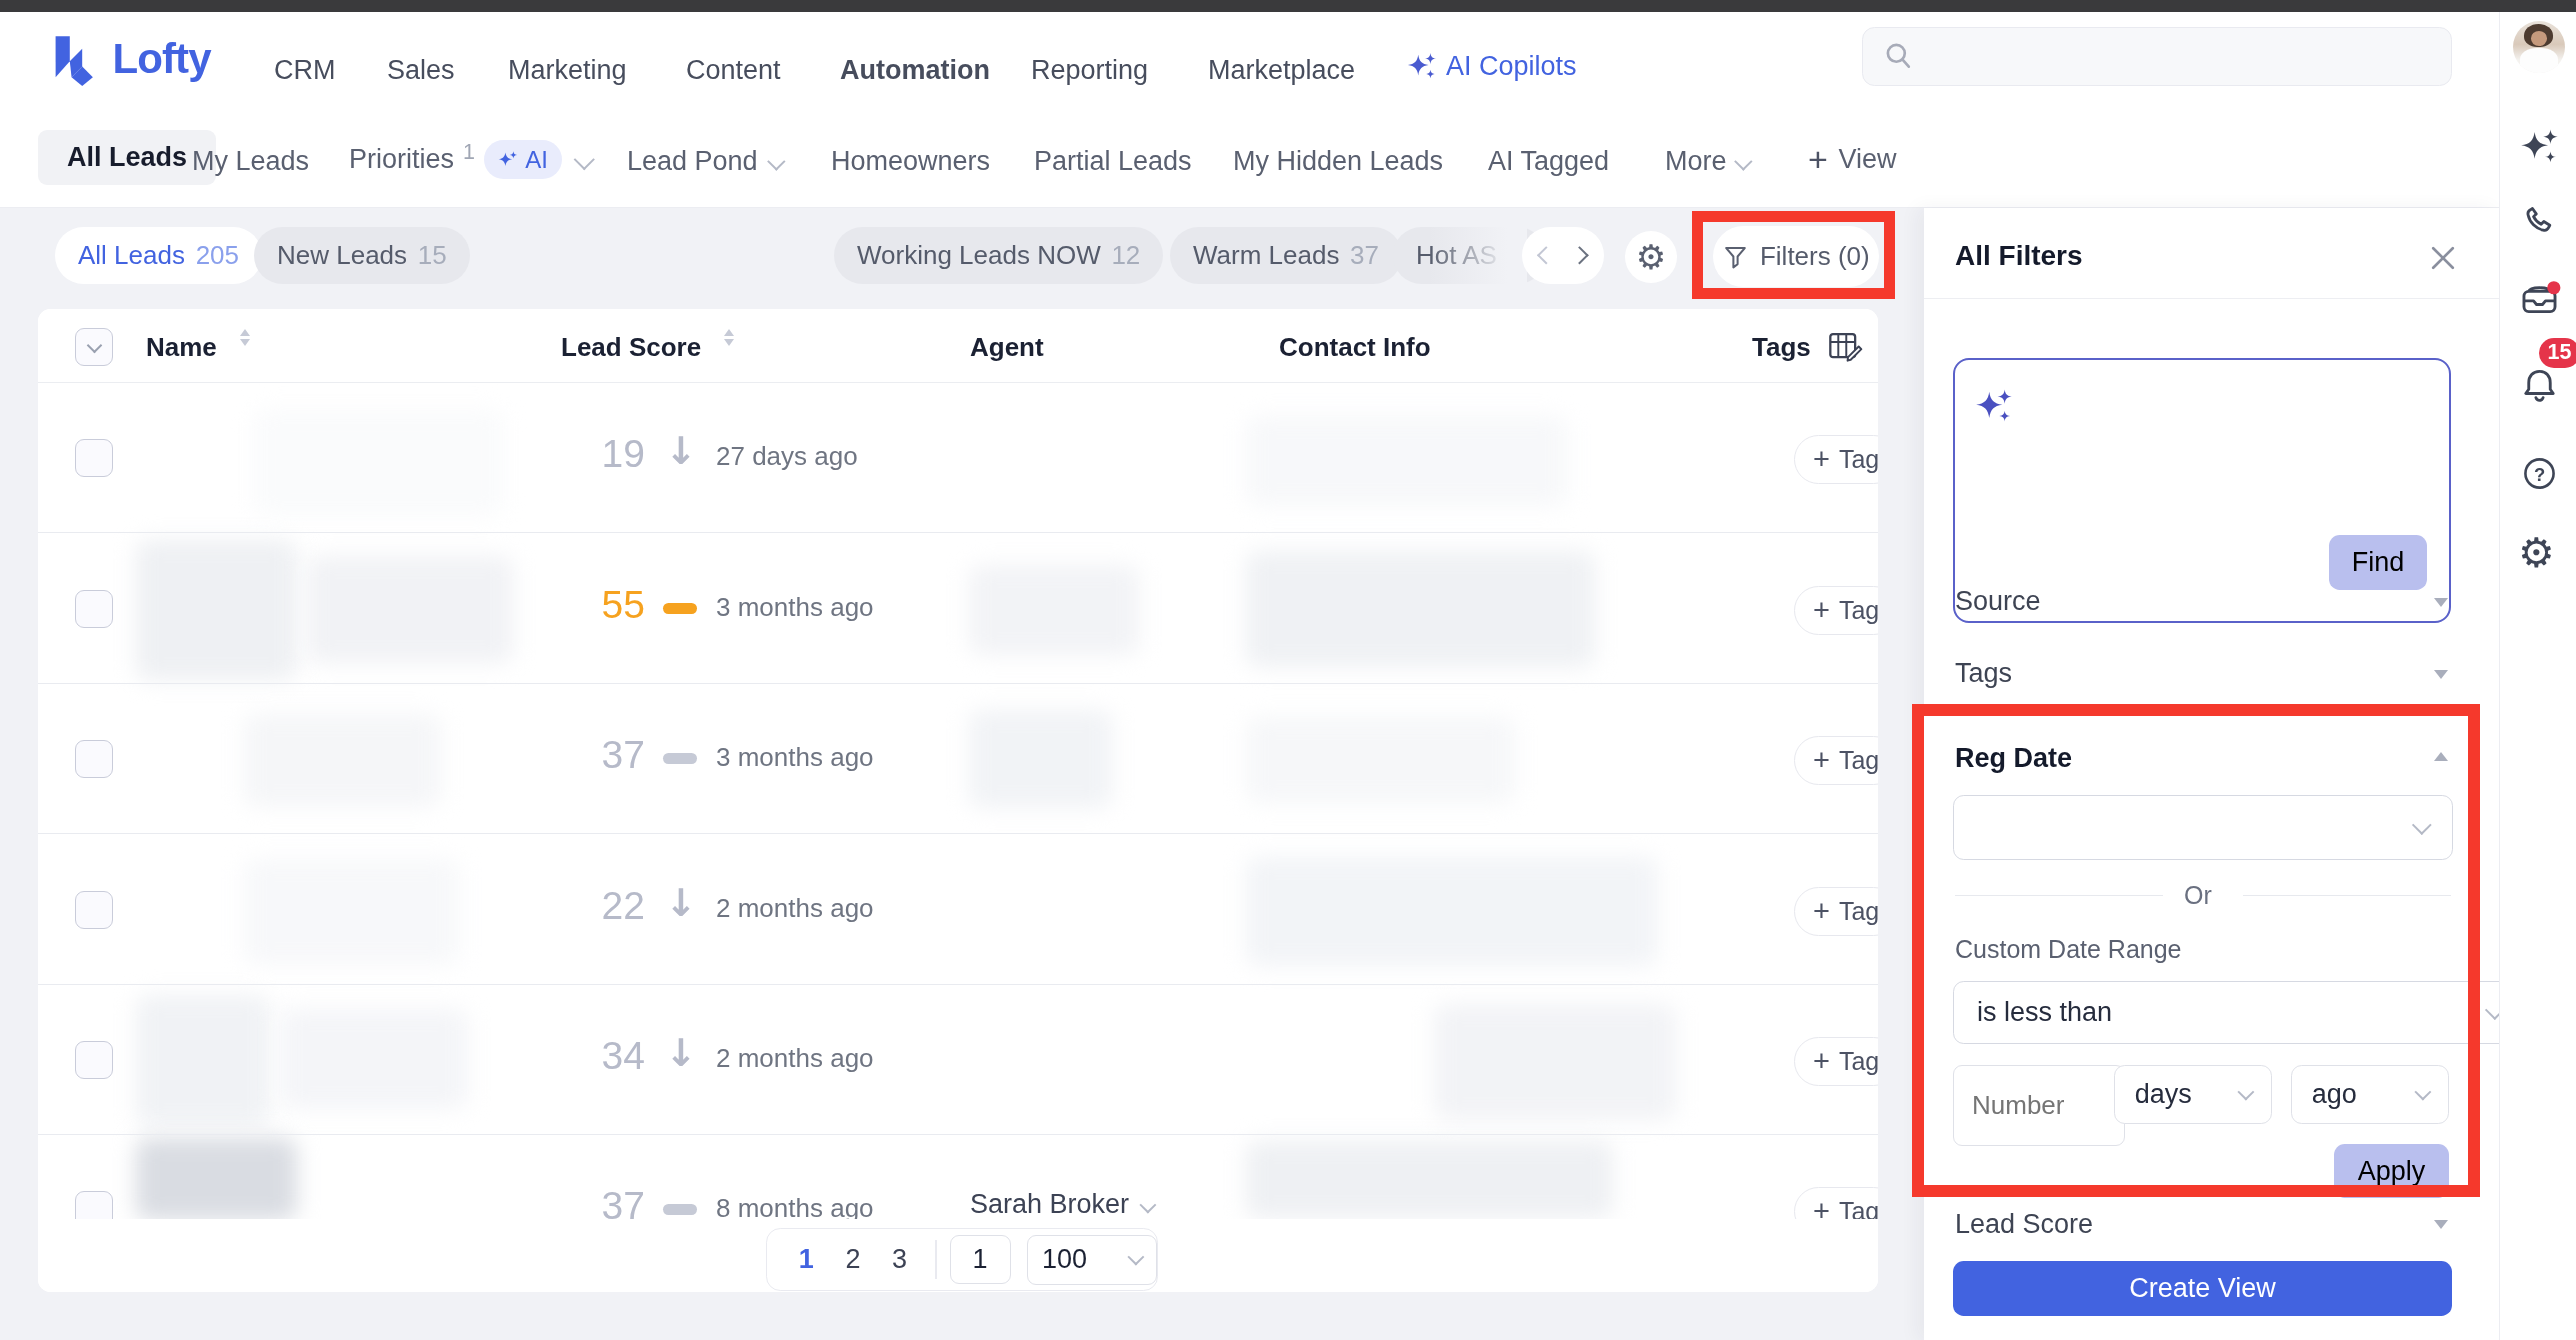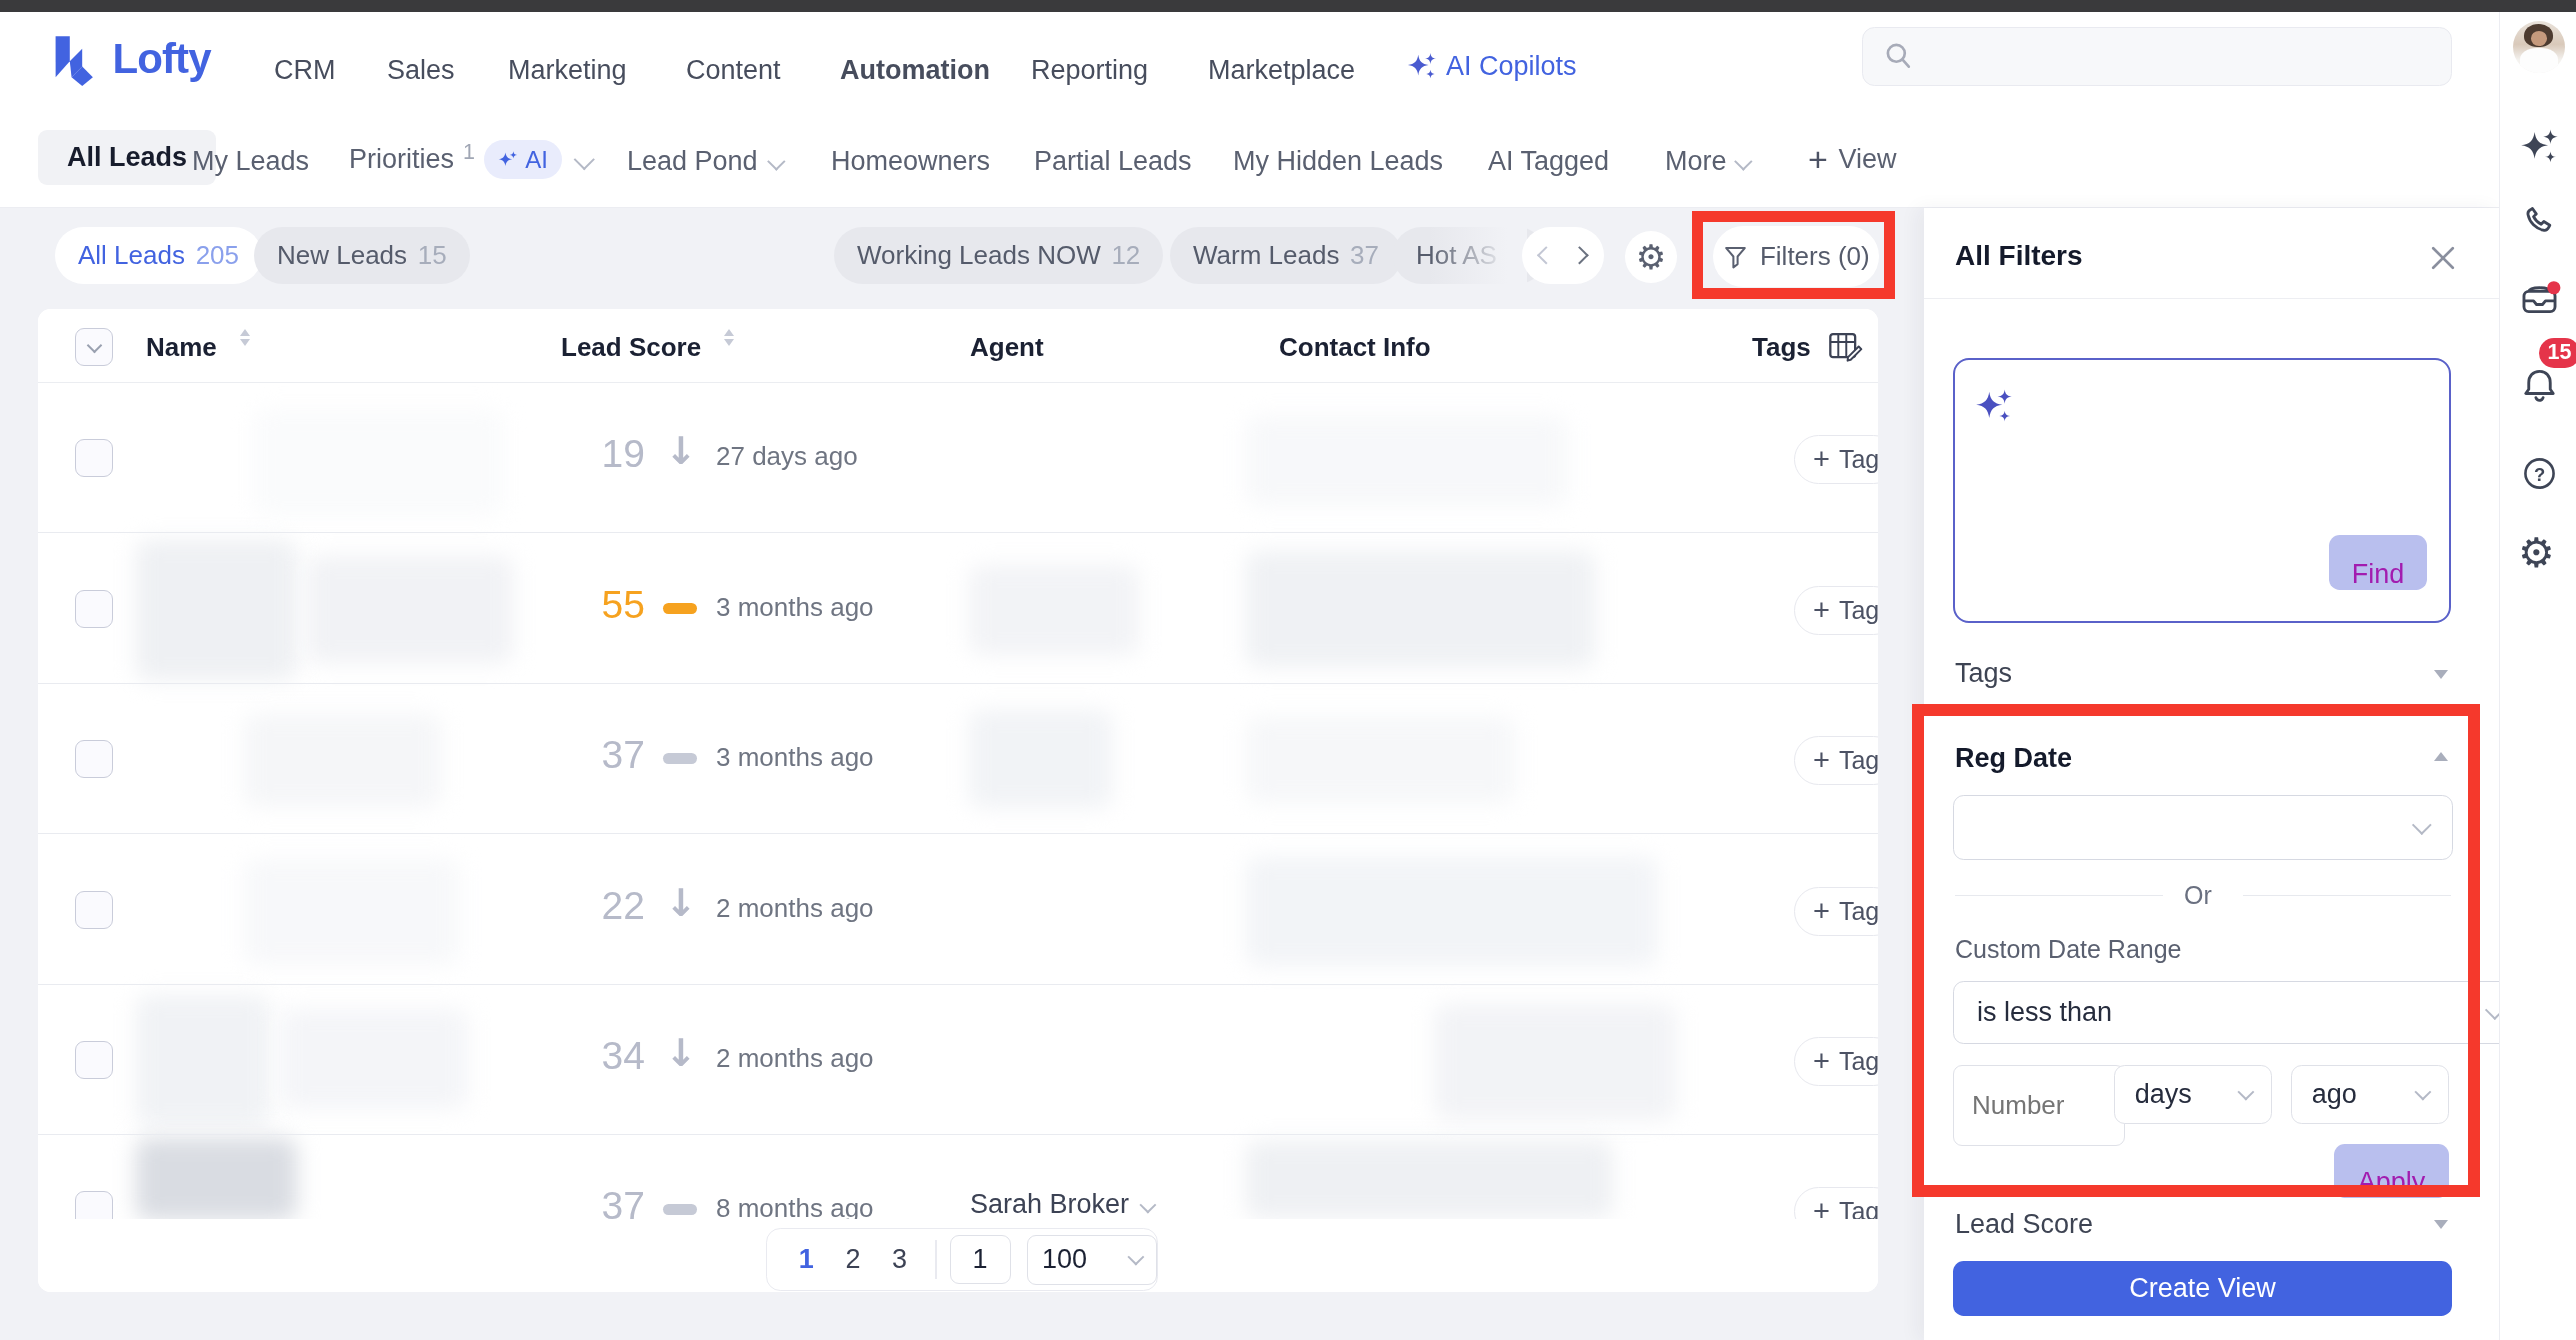--- a/index.html
+++ b/index.html
@@ -41,21 +41,21 @@
   
   .pagbar{position:absolute;left:0;top:910px;width:1840px;height:73px;background:#fff;}
   .pager{position:absolute;left:728px;top:9px;width:390px;height:61px;border:1.8px solid #e9eaf0;border-radius:14.3px;background:#fff;display:flex;align-items:center;}
   .pnum{font-size:27px;color:#3c4254;width:50px;text-align:center;}
   .pnum.on{color:#4263e0;font-weight:bold;}
   
   .panel{left:1924px;top:208px;width:575px;height:1133px;background:#fff;box-shadow:-7.2px 0 18px rgba(30,35,60,.05);}
   .sec-label{font-size:27px;color:#3e4453;}
   .sel{border:1.8px solid #d6d9e2;border-radius:10.7px;background:#fff;position:absolute;}
   .sel .val{font-size:27px;color:#262c3d;}
-  .ghostbtn{background:#b9bfee;border-radius:10.7px;color:#a21caf;font-size:27px;display:flex;align-items:flex-end;justify-content:center;position:absolute;}
+  .ghostbtn{background:#b9bfee;border-radius:10.7px;color:#000000;font-size:27px;display:flex;align-items:center;justify-content:center;position:absolute;}
   .redbox{border:12.5px solid #f5392c;position:absolute;z-index:60;pointer-events:none;}
   
   .rail{left:2499px;top:11.6px;width:77px;height:1329px;background:#fff;border-left:0.9px solid #ecedf2;}
   
   .chev{display:inline-block;width:12.5px;height:12.5px;border-right:2.7px solid #b4b9c6;border-bottom:2.7px solid #b4b9c6;transform:rotate(45deg);}
   .chev.left{transform:rotate(135deg);}
   .chev.right{transform:rotate(-45deg);}
   .tri{width:0;height:0;border-left:7.2px solid transparent;border-right:7.2px solid transparent;display:inline-block;}
   .tri.down{border-top:9.8px solid #a9aebc;}
   .tri.up{border-bottom:9.8px solid #a9aebc;}
@@ -320,20 +320,24 @@
       <svg class="abs" style="left:19.7px;top:27px;" width="38" height="38" viewBox="0 0 32 32">
         <path d="M12 4 C13 11 16 14 23 15 C16 16 13 19 12 26 C11 19 8 16 1 15 C8 14 11 11 12 4 Z" fill="#4a50c0"></path>
         <path d="M25 2 C25.5 6 27 7.5 31 8 C27 8.5 25.5 10 25 14 C24.5 10 23 8.5 19 8 C23 7.5 24.5 6 25 2 Z" fill="#4a50c0"></path>
         <path d="M25 20 C25.4 23 26.5 24 29.5 24.5 C26.5 25 25.4 26 25 29 C24.6 26 23.5 25 20.5 24.5 C23.5 24 24.6 23 25 20 Z" fill="#4a50c0"></path>
       </svg>
       <div class="abs ghostbtn" style="left:374px;top:175px;width:98px;height:55px;position:absolute;">
         <span>Find</span>
       </div>
     </div>
 
+    <div class="abs" style="left:0;top:365px;width:575px;height:55px;">
+      <span class="abs sec-label" style="left:31px;top:12.5px;">Source</span>
+      <i class="abs tri down" style="left:510px;top:25px;border-left-width:7.2px;border-right-width:7.2px;"></i>
+    </div>
     <div class="abs" style="left:0;top:437px;width:575px;height:55px;">
       <span class="abs sec-label" style="left:31px;top:12.5px;">Tags</span>
       <i class="abs tri down" style="left:510px;top:25px;"></i>
     </div>
 
     <div class="abs" style="left:0;top:519px;width:575px;height:483px;">
       <span class="abs" style="left:31px;top:16px;font-size:27px;font-weight:bold;color:#141a2b;">Reg Date</span>
       <i class="abs tri up" style="left:510px;top:25px;"></i>
       <div class="abs sel" style="left:29px;top:68px;width:498px;height:63px;">
         <span class="abs chev" style="right:23px;top:21.5px;width:11.6px;height:11.6px;"></span>

